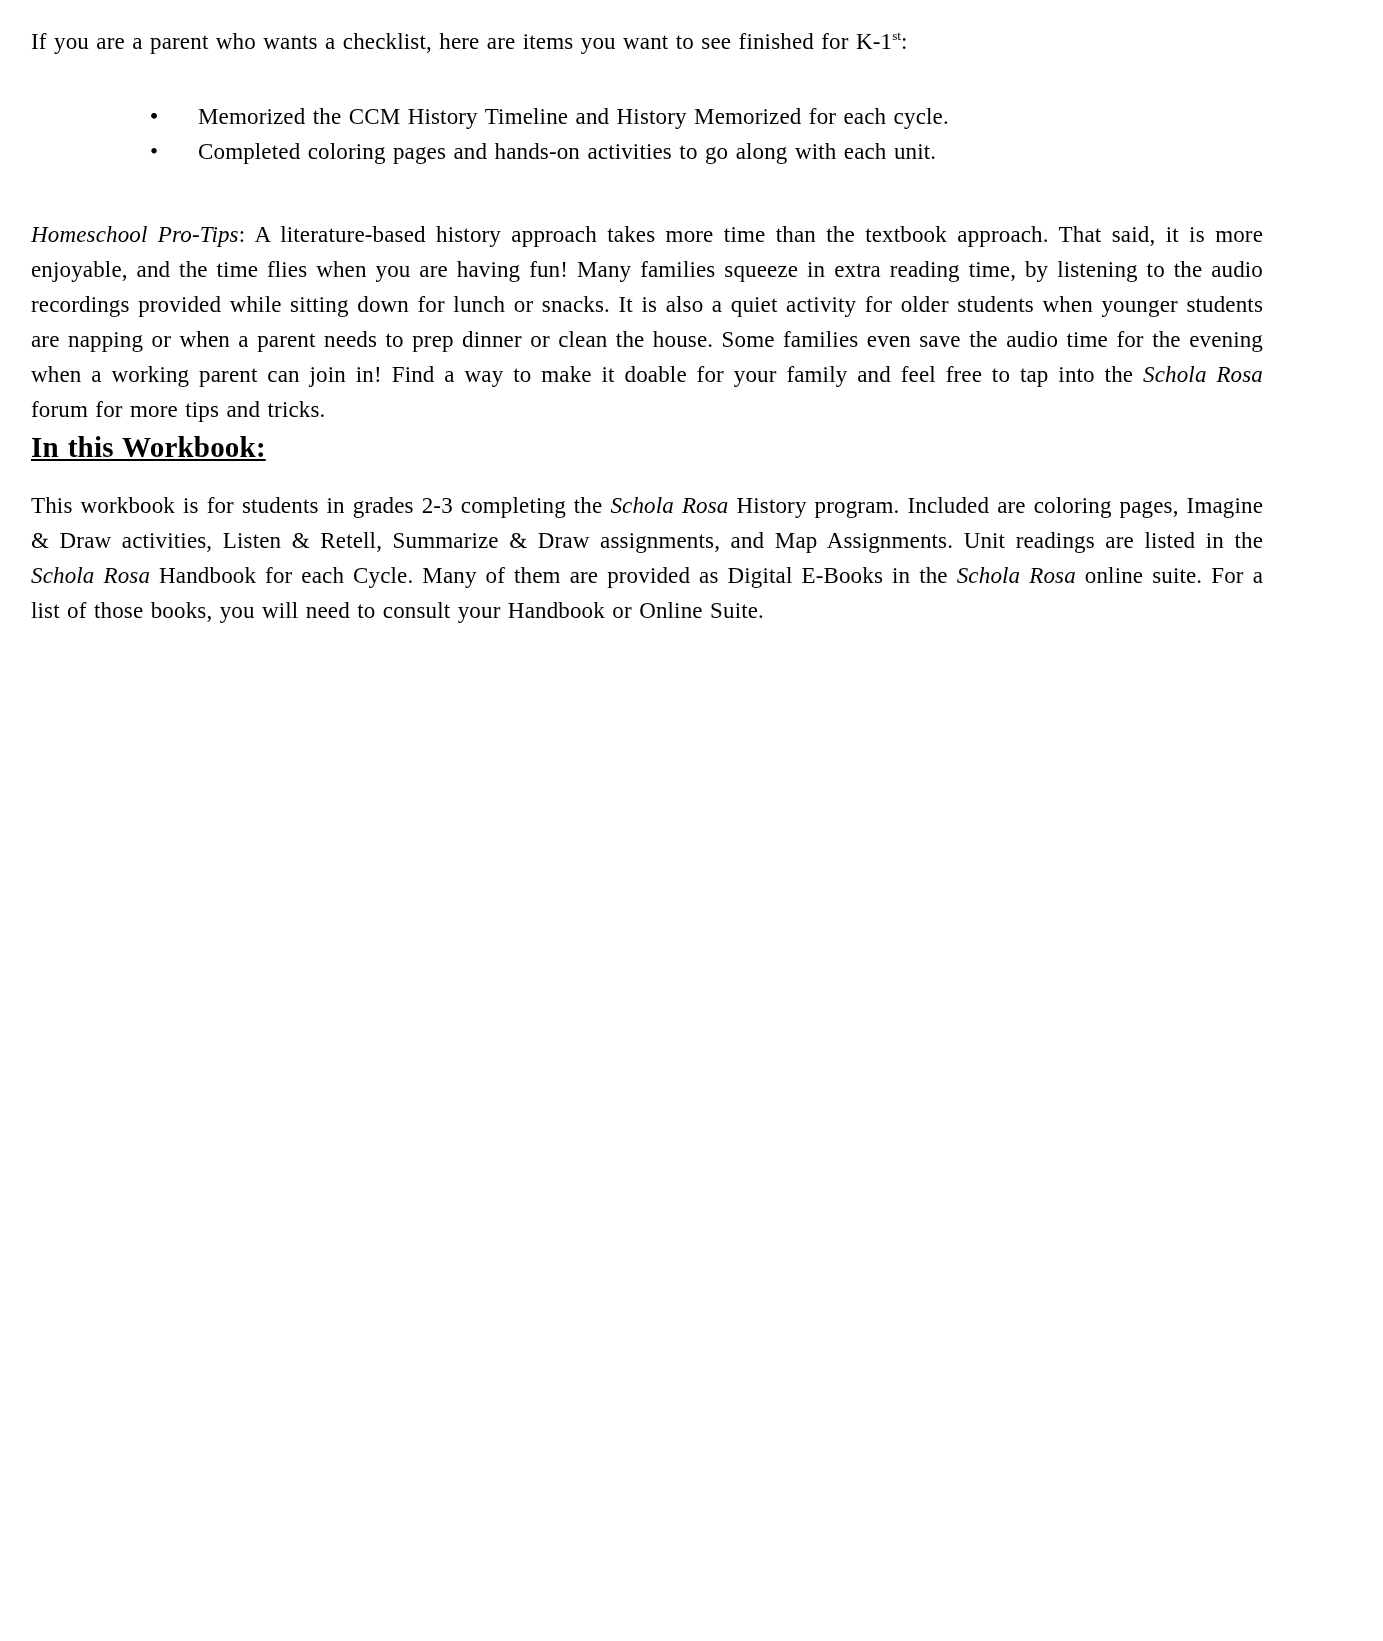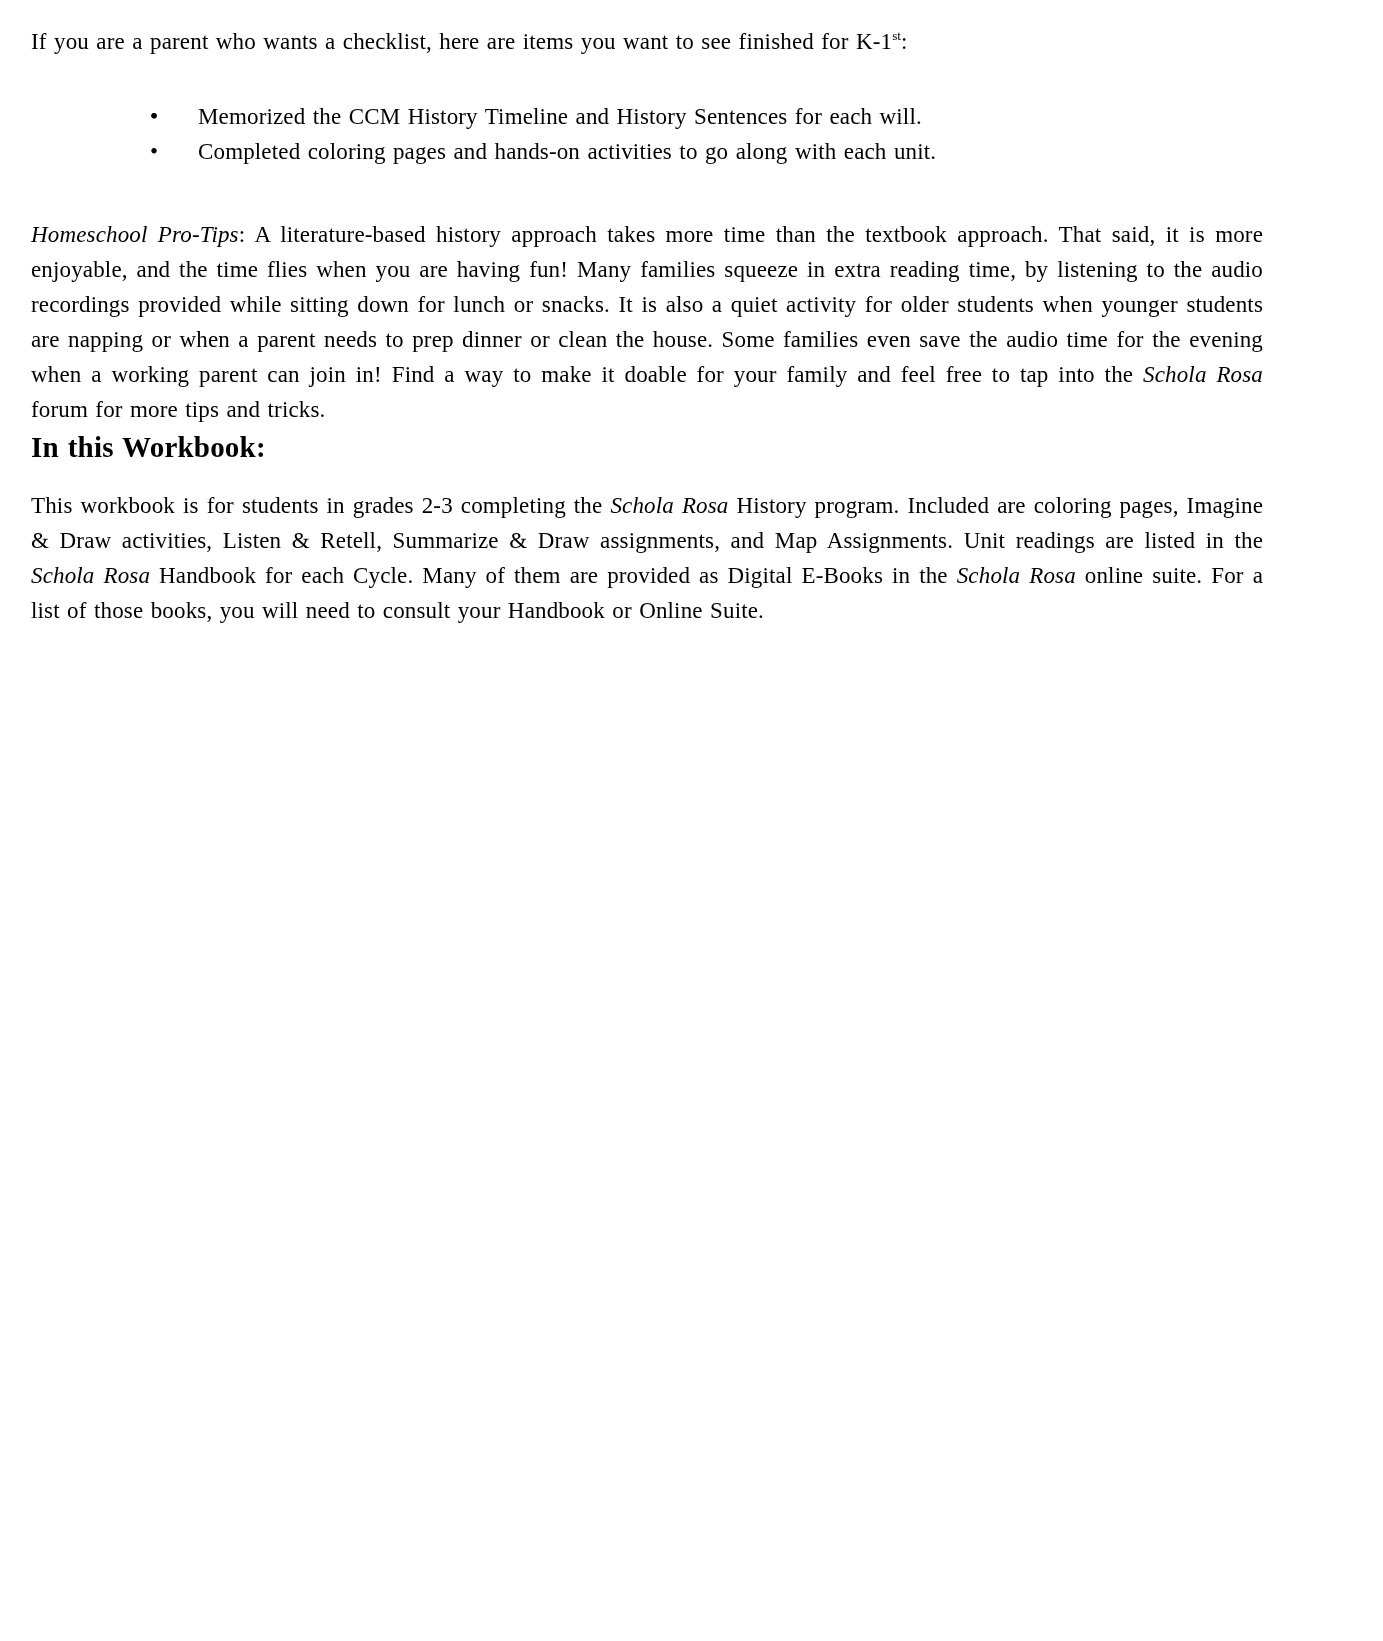--- a/index.html
+++ b/index.html
@@ -53,20 +53,21 @@
   .pro-tips-paragraph {
   }
 
   .section-heading {
     font-family: "Liberation Serif", serif;
     font-size: 29px;
     font-weight: bold;
     line-height: 40px;
     margin: 0 0 21px 0;
     letter-spacing: 0.2px;
+    text-decoration: underline;
   }
 
   .seg-italic { font-style: italic; }
   .seg-sup {
     vertical-align: super;
     font-size: 0.58em;
     line-height: 0;
     letter-spacing: 0;
   }
 </style>
@@ -76,21 +77,21 @@
 <div class="page">
 
   <p class="intro-paragraph"><span>If you are a parent who wants a checklist, here are items you want to see finished for K-1</span><span class="seg-sup">st</span><span>:</span></p>
 
   <ul class="checklist">
     <li class="checklist-item">
       <span class="bullet">•</span>
     </li>
     <li class="checklist-item">
       <span class="bullet">•</span>
-      <span class="item-text">Memorized the CCM History Timeline and History Sentences for each will.</span>
+      <span class="item-text">Memorized the CCM History Timeline and History Memorized for each cycle.</span>
     </li>
     <li class="checklist-item">
       <span class="bullet">•</span>
       <span class="item-text">Completed coloring pages and hands-on activities to go along with each unit.</span>
     </li>
   </ul>
 
   <p class="justified pro-tips-paragraph"><span class="seg-italic">Homeschool Pro-Tips</span><span>: A literature-based history approach takes more time than the textbook approach. That said, it is more enjoyable, and the time flies when you are having fun! Many families squeeze in extra reading time, by listening to the audio recordings provided while sitting down for lunch or snacks. It is also a quiet activity for older students when younger students are napping or when a parent needs to prep dinner or clean the house.  Some families even save the audio time for the evening when a working parent can join in! Find a way to make it doable for your family and feel free to tap into the </span><span class="seg-italic">Schola Rosa</span><span> forum for more tips and tricks.</span></p>
 
   <h2 class="section-heading">In this Workbook:</h2>

